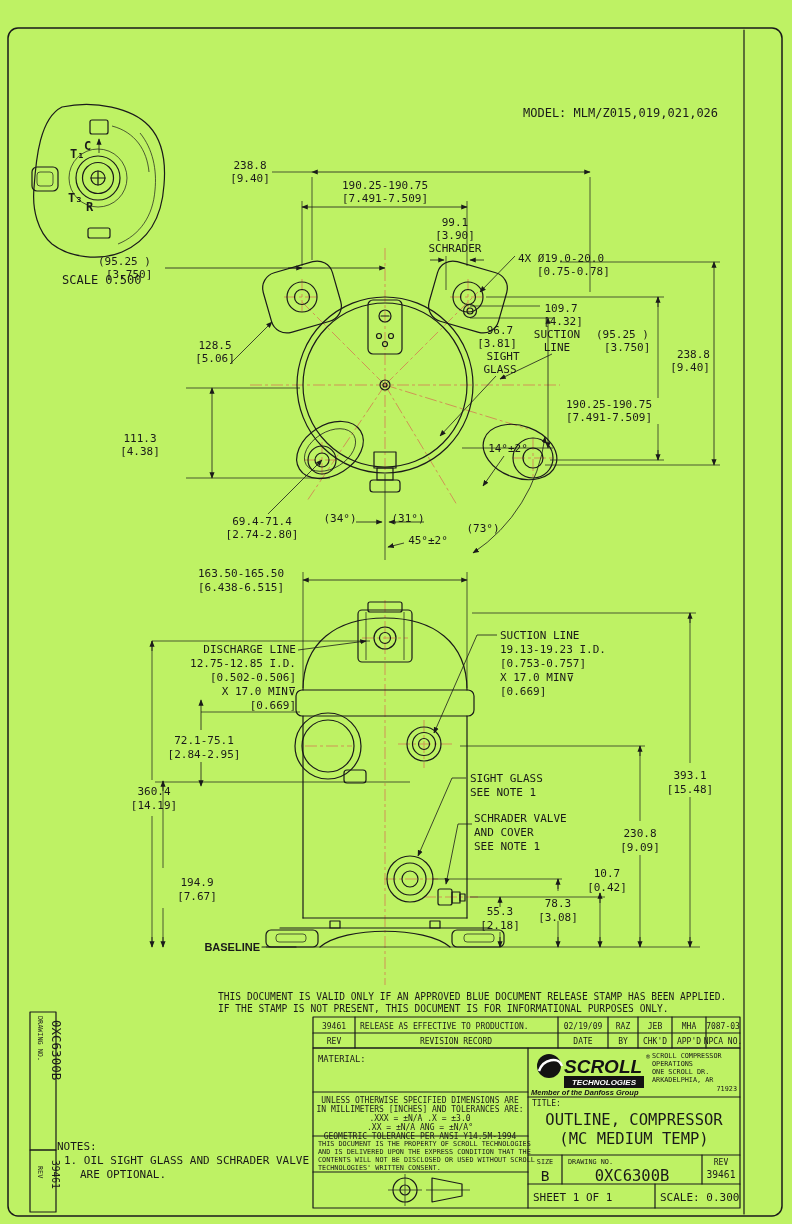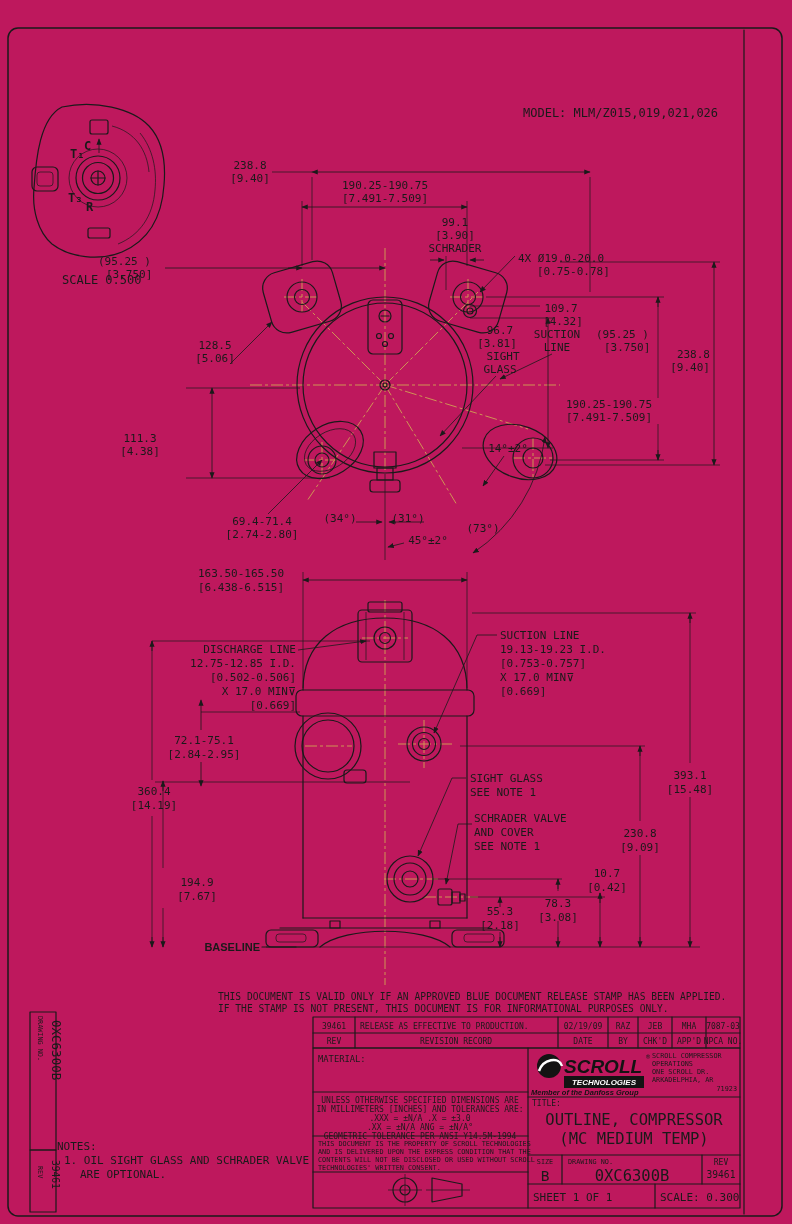--- a/index.html
+++ b/index.html
@@ -1,16 +1,16 @@
 <!DOCTYPE html>
 <html><head>
 <meta charset="utf-8">
 <style>
   html,body{margin:0;padding:0;background:#fff;}
-  #page{position:relative;width:792px;height:1224px;background:#be185d;overflow:hidden;}
+  #page{position:relative;width:792px;height:1224px;background:#bef264;overflow:hidden;}
   svg{position:absolute;left:0;top:0;}
   .s  {stroke:#1a1a1a;stroke-width:1.2;fill:none;stroke-linecap:round;stroke-linejoin:round;}
   .s2 {stroke:#1a1a1a;stroke-width:1.5;fill:none;}
   .th {stroke:#1a1a1a;stroke-width:0.7;fill:none;}
   .cl {stroke:#cf9455;stroke-width:1;fill:none;stroke-dasharray:12 3 3 3;}
   .d2 {stroke:#1a1a1a;stroke-width:0.8;fill:none;marker-start:url(#ar);marker-end:url(#ar);}
   .d1 {stroke:#1a1a1a;stroke-width:0.8;fill:none;marker-end:url(#ar);}
   .tx {font-family:"DejaVu Sans Mono","DejaVu Sans",monospace;font-size:11px;fill:#1a1a1a;}
   .f7 {font-size:6.8px;} .f8{font-size:8px;} .f9{font-size:8.8px;} .f10{font-size:9.6px;}
   .f12{font-size:12px;} .f13{font-size:12.5px;} .f15{font-size:14.5px;} .f16{font-size:15.5px;}

